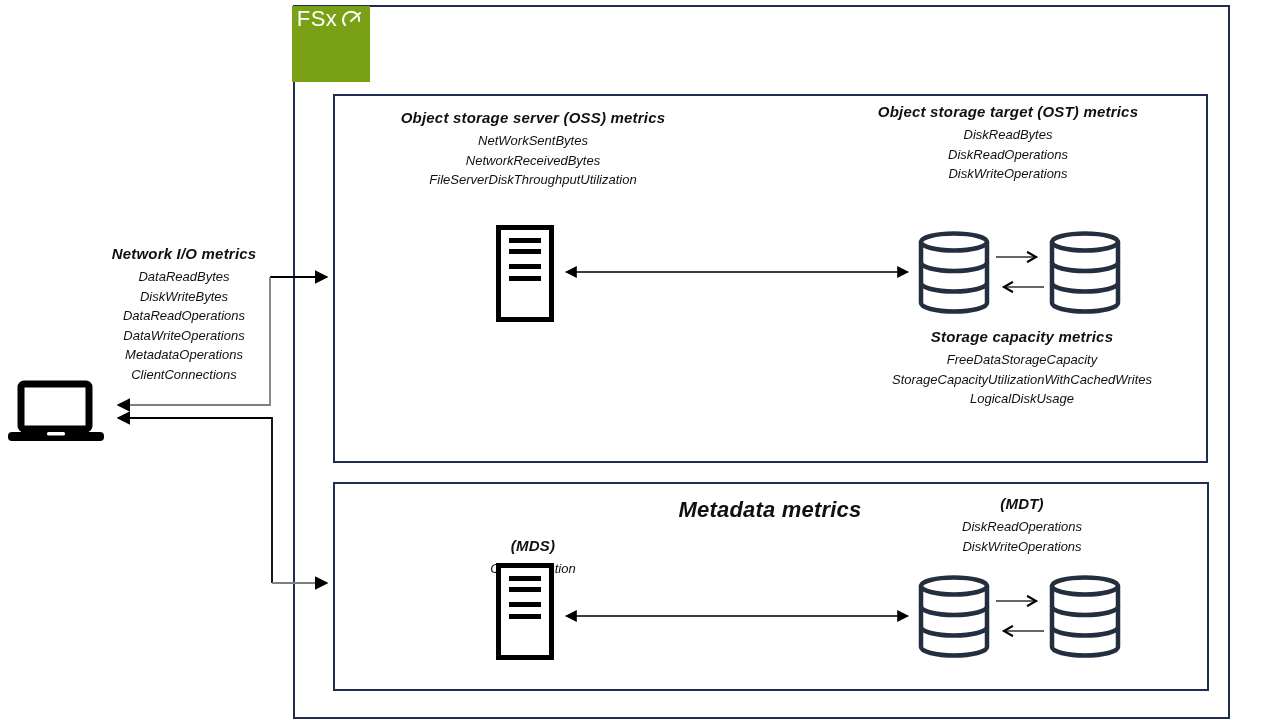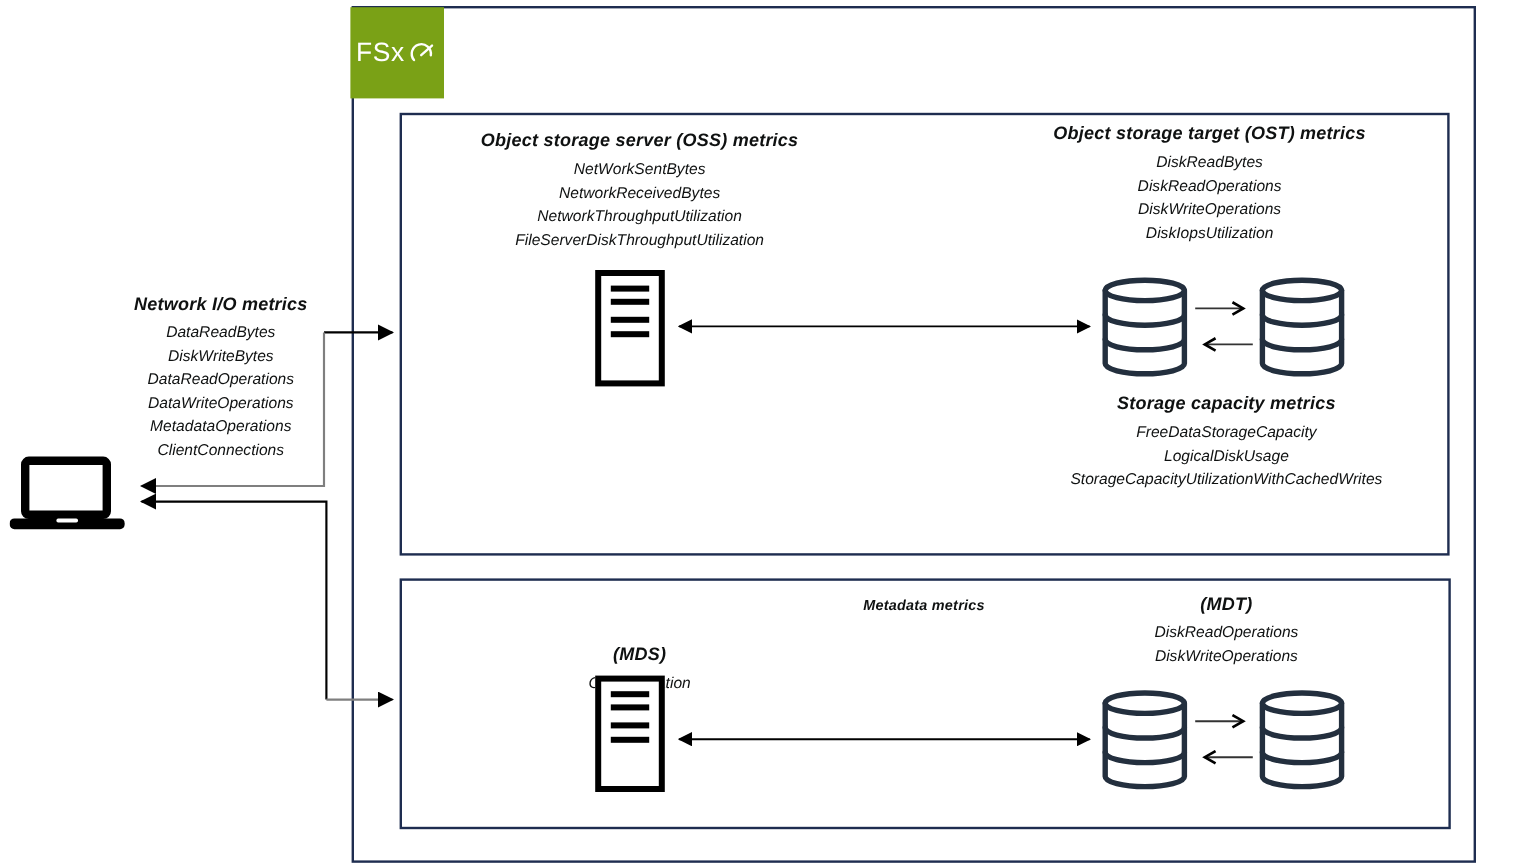--- a/index.html
+++ b/index.html
@@ -3,30 +3,30 @@
 <meta charset="utf-8">
 <style>
   html,body { margin:0; padding:0; background:#ffffff; }
   #stage {
     position:relative; width:1280px; height:720px; overflow:hidden;
     font-family:"Liberation Sans", sans-serif; color:#0f1111; background:#ffffff;
   }
   .box { position:absolute; border:2px solid #1e2d50; background:transparent; }
   .metric-block { position:absolute; transform:translateX(-50%); text-align:center; white-space:nowrap;font-style:italic; }
   .metric-title { font-size:15px; font-weight:bold; letter-spacing:.2px; margin-bottom:5px; }
-  .metric-title.big { font-size:12px; }
+  .metric-title.big { font-size:22px; }
   .metric-item { font-size:13px; line-height:19.5px; }
   .icon-wrap { position:absolute; }
   
   .server { position:absolute; width:58px; height:97px; border:5px solid #000; box-sizing:border-box; background:#fff; }
   .server .bar { position:absolute; left:8px; width:32px; height:4.5px; background:#000; }
   
   .fsx-logo {
     position:absolute; left:292px; top:6px; width:78px; height:76px; background:#7aa116;
-    display:flex; align-items:center; justify-content:center; z-index:3;
+    display:flex; align-items:flex-start; justify-content:center; z-index:3;
   }
   .fsx-logo .fsx-text { color:#fff; font-size:22px; font-weight:400; letter-spacing:.5px; display:flex; align-items:center; }
   svg.overlay { position:absolute; left:0; top:0; pointer-events:none; }
 </style>
 </head>
 <body>
 
 <div id="stage">
 
   <div class="box" style="left:293px; top:5px; width:933px; height:710px;"></div>
@@ -53,37 +53,35 @@
     <div class="metric-item">DataWriteOperations</div>
     <div class="metric-item">MetadataOperations</div>
     <div class="metric-item">ClientConnections</div>
   </div>
 
 
   <div class="metric-block" style="left:533px; top:109px;">
     <div class="metric-title">Object storage server (OSS) metrics</div>
     <div class="metric-item">NetWorkSentBytes</div>
     <div class="metric-item">NetworkReceivedBytes</div>
-    <div class="metric-item">NetworkThroughputUtilization</div>
     <div class="metric-item">FileServerDiskThroughputUtilization</div>
   </div>
 
   <div class="metric-block" style="left:1008px; top:103px;">
     <div class="metric-title">Object storage target (OST) metrics</div>
     <div class="metric-item">DiskReadBytes</div>
     <div class="metric-item">DiskReadOperations</div>
     <div class="metric-item">DiskWriteOperations</div>
-    <div class="metric-item">DiskIopsUtilization</div>
   </div>
 
   <div class="metric-block" style="left:1022px; top:328px;">
     <div class="metric-title">Storage capacity metrics</div>
     <div class="metric-item">FreeDataStorageCapacity</div>
+    <div class="metric-item">StorageCapacityUtilizationWithCachedWrites</div>
     <div class="metric-item">LogicalDiskUsage</div>
-    <div class="metric-item">StorageCapacityUtilizationWithCachedWrites</div>
   </div>
 
   <div class="metric-block" style="left:533px; top:497px;margin-top:40px;">
     <div class="metric-title">(MDS)</div>
     <div class="metric-item">CPU utilization</div>
   </div>
 
   <div class="metric-block" style="left:770px; top:497px;">
     <div class="metric-title big">Metadata metrics</div>
   </div>

